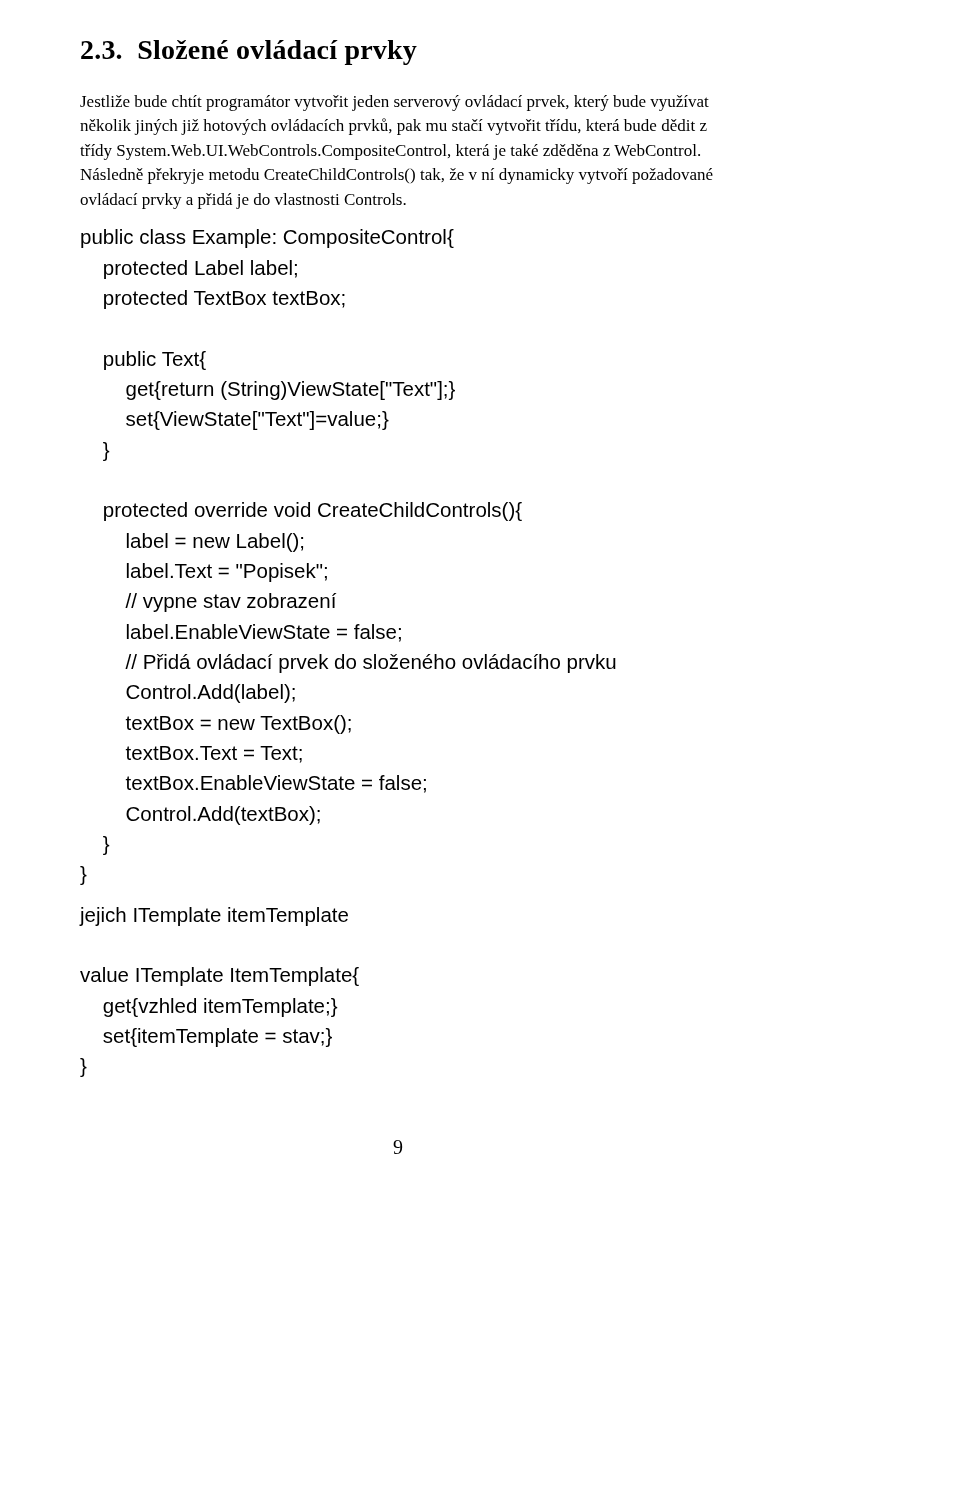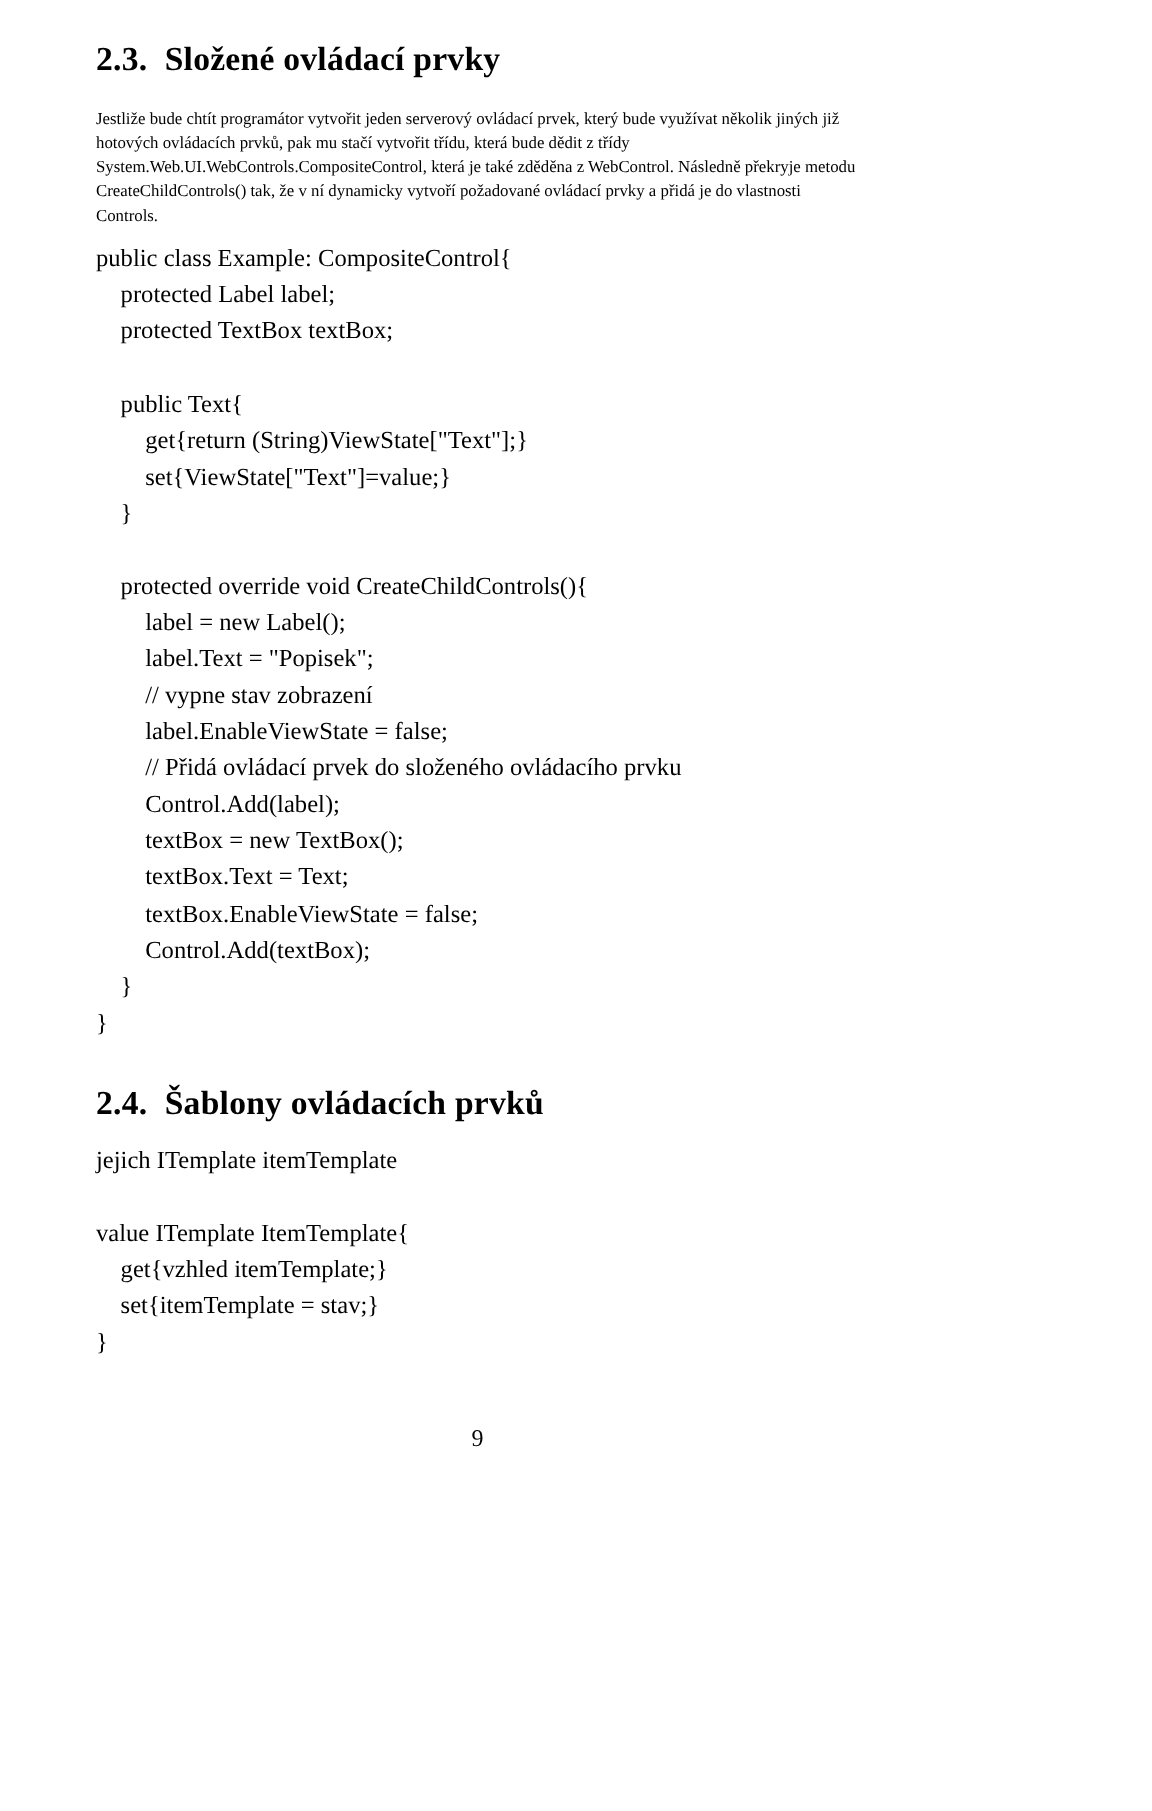--- a/index.html
+++ b/index.html
@@ -21,27 +21,27 @@
       margin-bottom: 20px;
     }
     .heading-sec {
       font-size: 28px;
       font-weight: bold;
       letter-spacing: 0.2px;
       margin-top: 36px;
       margin-bottom: 16px;
     }
     .body-text {
-      font-size: 14px;
+      font-size: 17px;
       line-height: 1.44;
       margin-bottom: 8px;
       margin-top: 24px;
     }
     .code {
-      font-family: Liberation Serif, serif;
+      font-family: Liberation Sans, sans-serif;
       font-size: 20.5px;
       line-height: 1.48;
       white-space: pre;
       margin-top: 10px;
       margin-bottom: 10px;
     }
     .code .gap {
       display: block;
       height: 1.48em;
     }
@@ -76,23 +76,20 @@
 <span>        label.EnableViewState = false;</span>
 <span>        // Přidá ovládací prvek do složeného ovládacího prvku</span>
 <span>        Control.Add(label);</span>
 <span>        textBox = new TextBox();</span>
 <span>        textBox.Text = Text;</span>
 <span>        textBox.EnableViewState = false;</span>
 <span>        Control.Add(textBox);</span>
 <span>    }</span>
 <span>}</span></div>
 
-  <div class="heading-sec">
-    <span>2.4.</span>&nbsp;&nbsp;<span>Šablony ovládacích prvků</span>
-  </div>
 
 
   <div class="code"><span>jejich ITemplate itemTemplate</span>
 <span class="gap"></span><span>value ITemplate ItemTemplate{</span>
 <span>    get{vzhled itemTemplate;}</span>
 <span>    set{itemTemplate = stav;}</span>
 <span>}</span></div>
 
   <div class="page-num">9</div>
 

